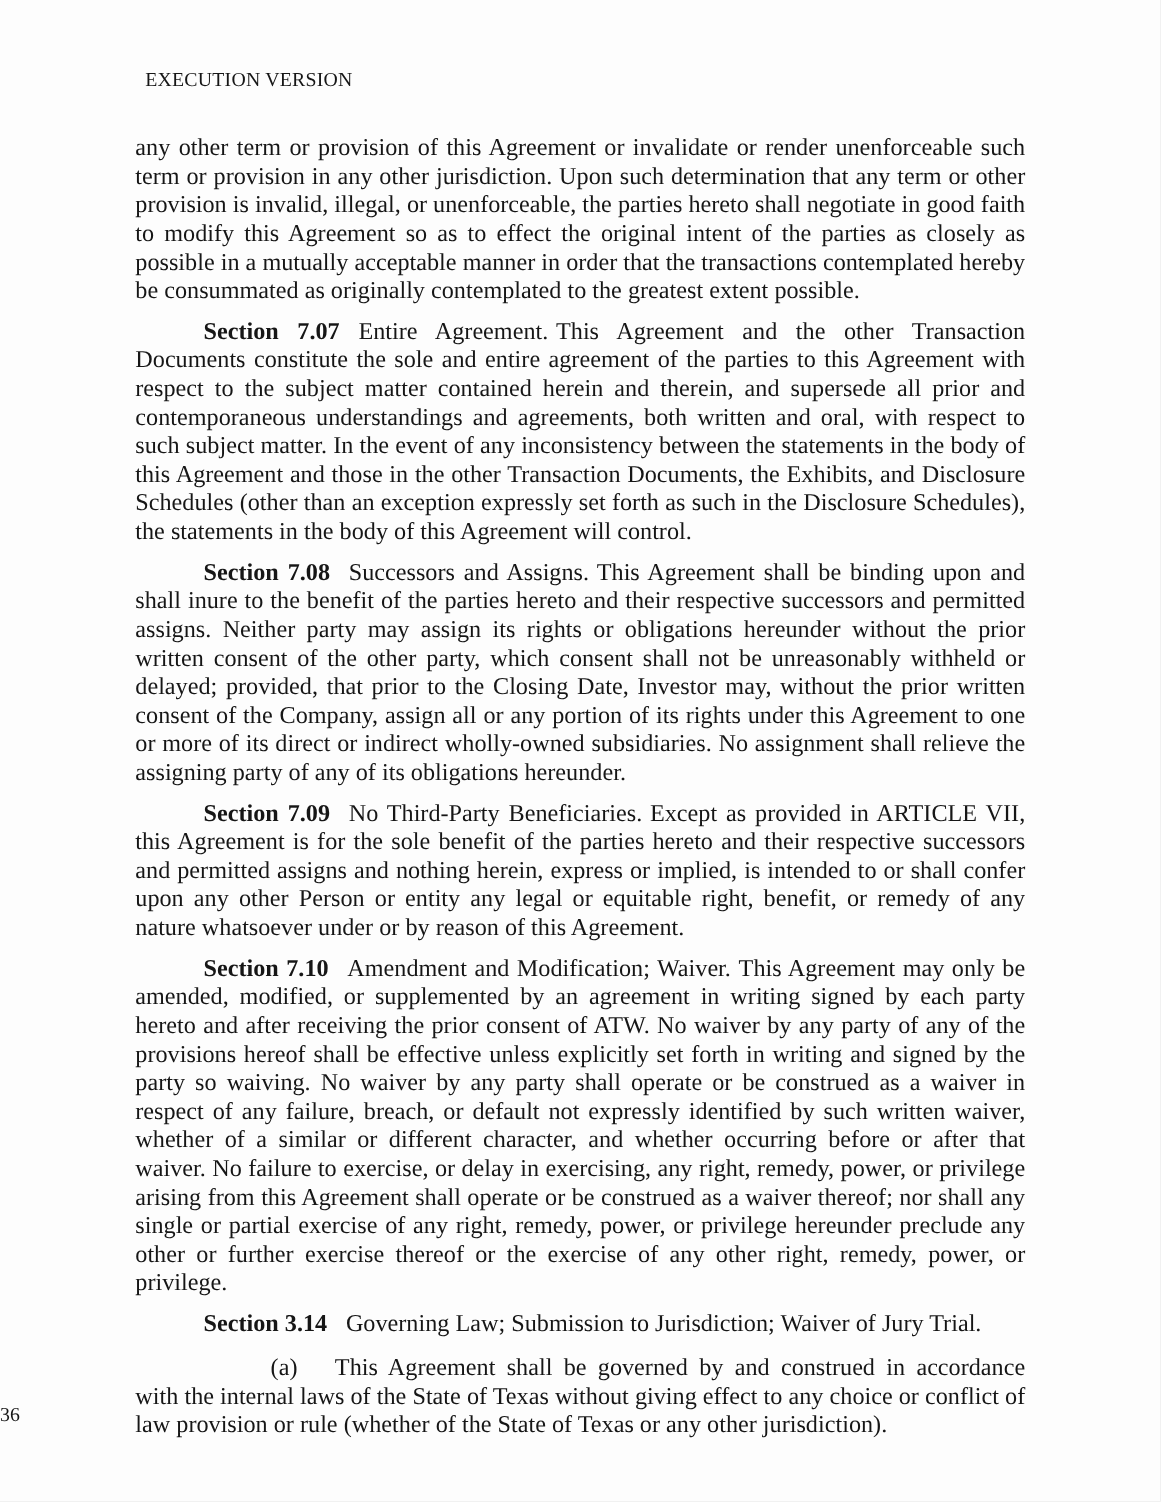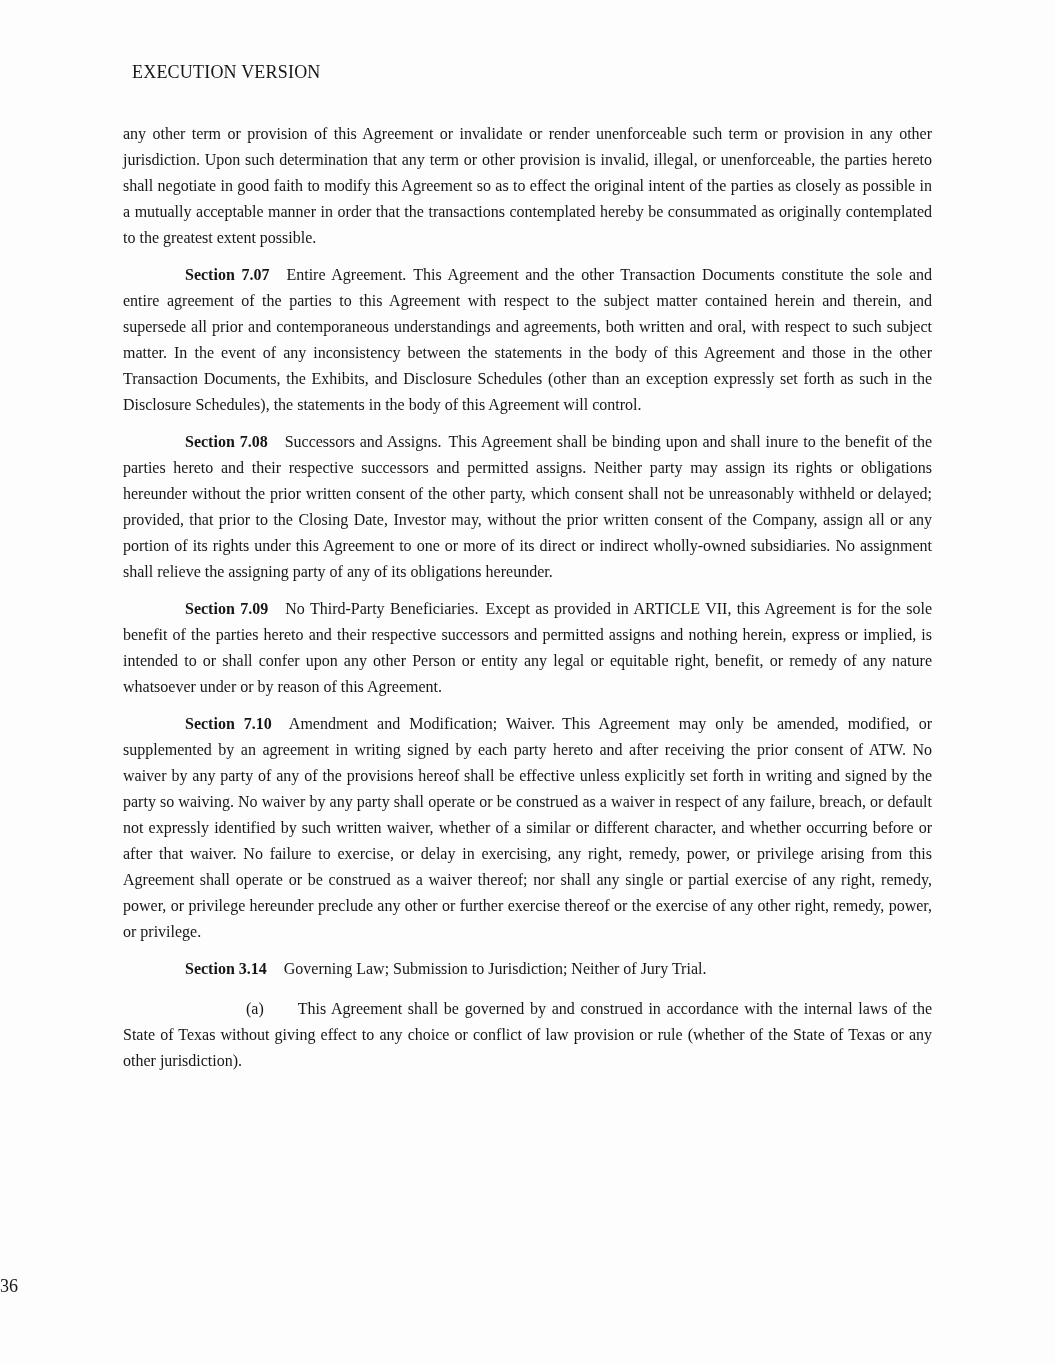--- a/index.html
+++ b/index.html
@@ -25,21 +25,21 @@
     letter-spacing: 0.2px;
     white-space: nowrap;
   }
   .content {
     position: absolute;
     left: 123px;
     top: 121px;
     width: 809px;
   }
   .content p {
-    font-size: 16px;
+    font-size: 22px;
     line-height: 26px;
     text-align: justify;
     margin: 0 0 11px 0;
   }
   .sec-indent {
     text-indent: 62px;
   }
   .sub-indent {
     text-indent: 123px;
   }
@@ -90,21 +90,21 @@
 
     <p class="sec-indent">
       <span class="sec-label">Section 7.09</span><span class="sec-title">No Third-Party Beneficiaries.</span><span>Except as provided in ARTICLE VII, this Agreement is for the sole benefit of the parties hereto and their respective successors and permitted assigns and nothing herein, express or implied, is intended to or shall confer upon any other Person or entity any legal or equitable right, benefit, or remedy of any nature whatsoever under or by reason of this Agreement.</span>
     </p>
 
     <p class="sec-indent">
       <span class="sec-label">Section 7.10</span><span class="sec-title">Amendment and Modification; Waiver.</span><span>This Agreement may only be amended, modified, or supplemented by an agreement in writing signed by each party hereto and after receiving the prior consent of ATW. No waiver by any party of any of the provisions hereof shall be effective unless explicitly set forth in writing and signed by the party so waiving. No waiver by any party shall operate or be construed as a waiver in respect of any failure, breach, or default not expressly identified by such written waiver, whether of a similar or different character, and whether occurring before or after that waiver. No failure to exercise, or delay in exercising, any right, remedy, power, or privilege arising from this Agreement shall operate or be construed as a waiver thereof; nor shall any single or partial exercise of any right, remedy, power, or privilege hereunder preclude any other or further exercise thereof or the exercise of any other right, remedy, power, or privilege.</span>
     </p>
 
     <p class="sec-indent standalone-heading">
-      <span class="sec-label">Section 3.14</span><span class="sec-title">Governing Law; Submission to Jurisdiction; Neither of Jury Trial.</span>
+      <span class="sec-label">Section 3.14</span><span class="sec-title">Governing Law; Submission to Jurisdiction; Waiver of Jury Trial.</span>
     </p>
 
     <p class="sub-indent">
       <span class="sub-label">(a)</span><span>This Agreement shall be governed by and construed in accordance with the internal laws of the State of Texas without giving effect to any choice or conflict of law provision or rule (whether of the State of Texas or any other jurisdiction).</span>
     </p>
 
   </div>
 
   <div class="doc-footer">36</div>
 

